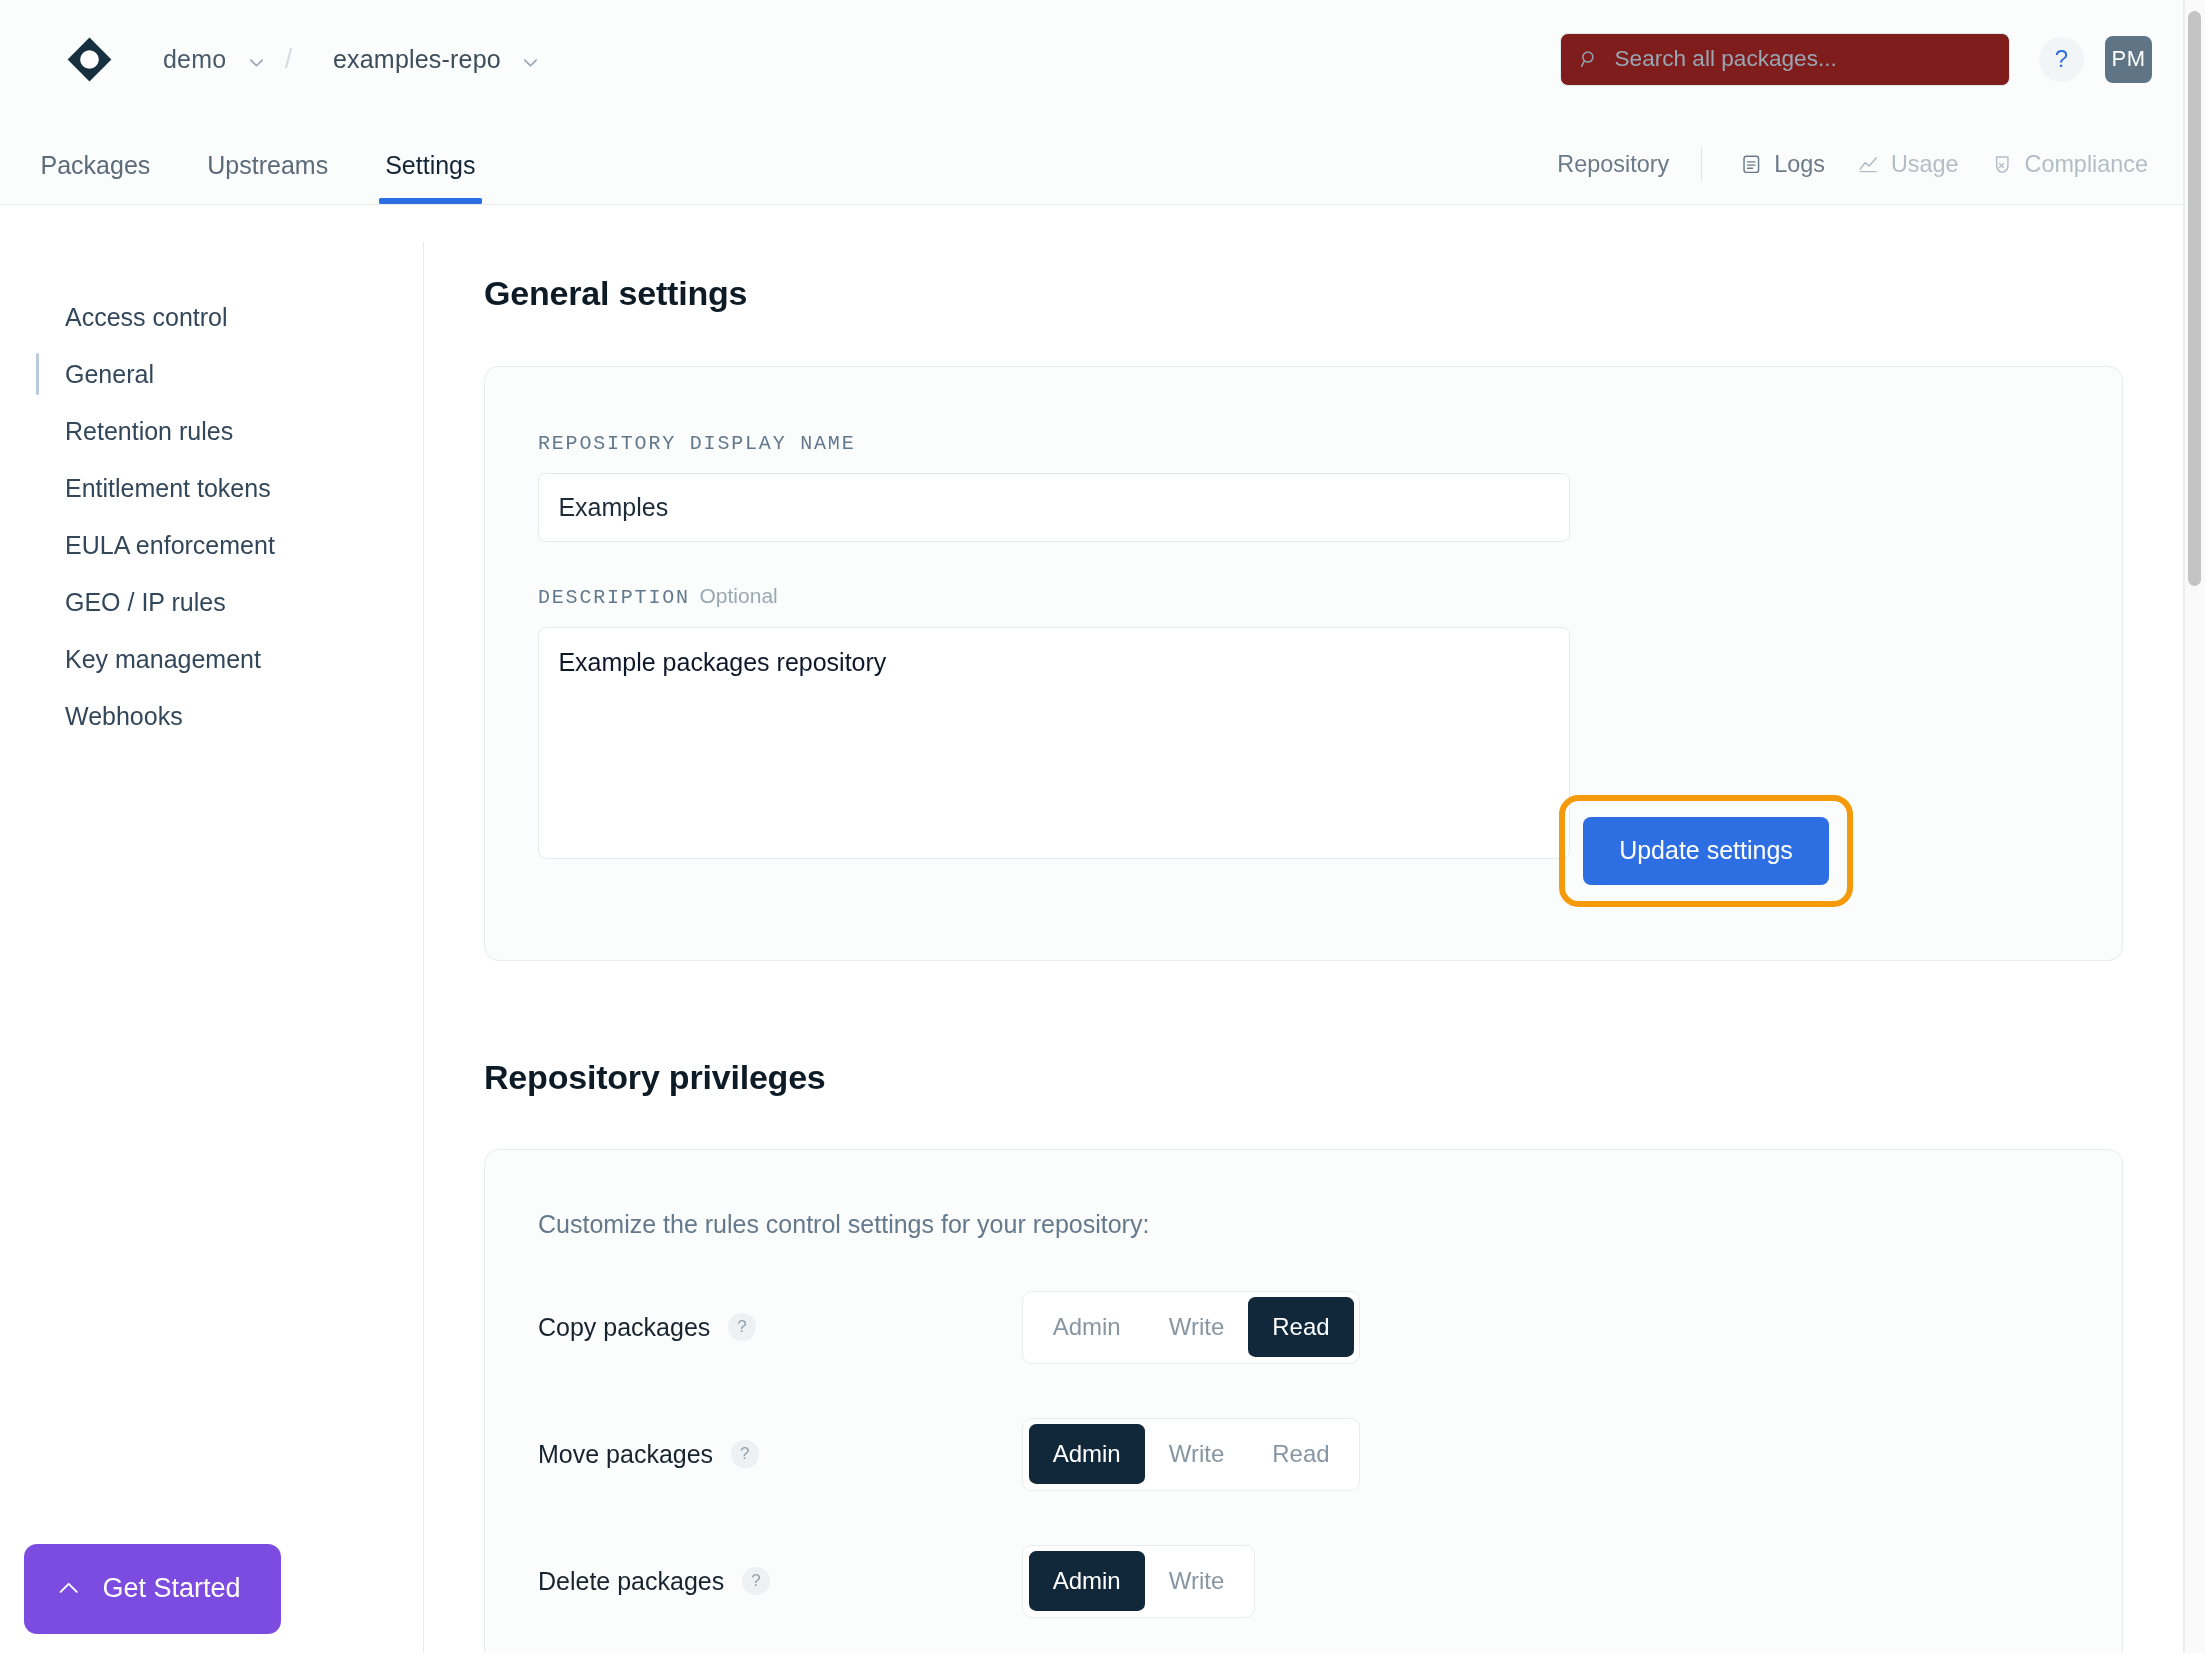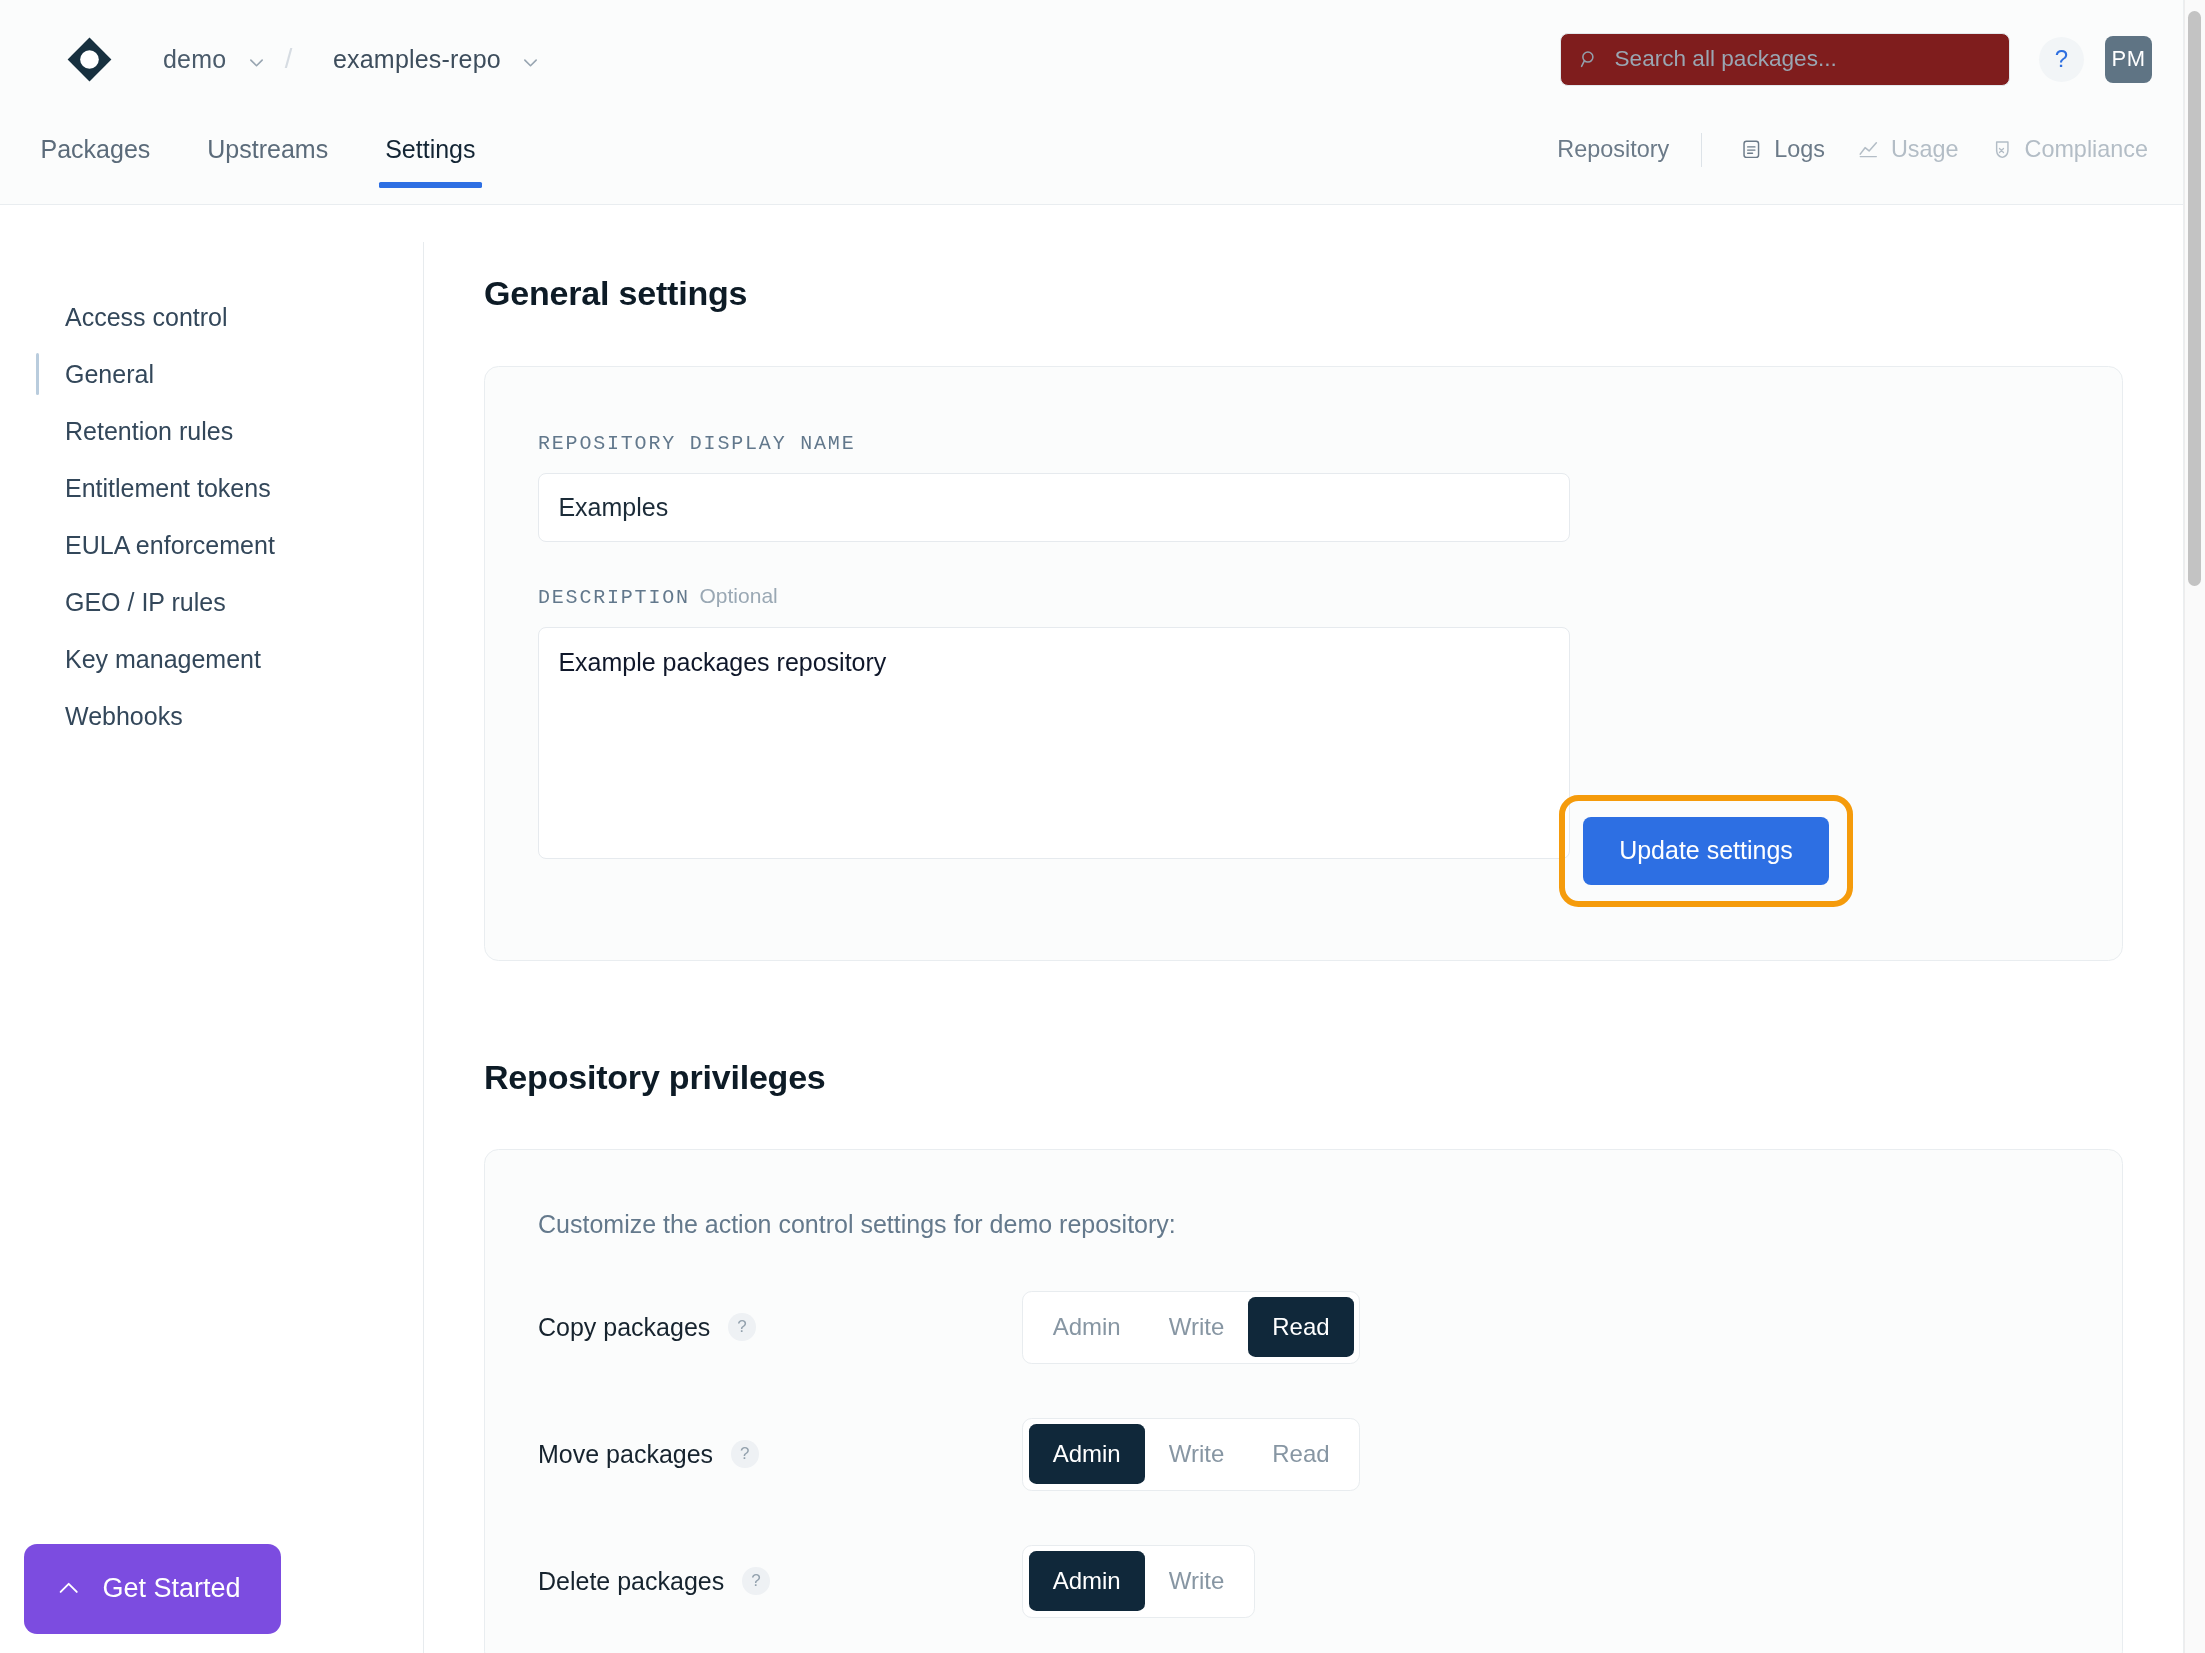--- a/index.html
+++ b/index.html
@@ -65,21 +65,21 @@
     display: flex; align-items: center; justify-content: center;
     color: #ffffff; font-size: 22px; letter-spacing: 0.4px; cursor: pointer;
   }
 
   
   .navbar {
     position: absolute; top: 118px; left: 0;
     width: 2184px; height: 87px;
     background: #fbfcfc;
     border-bottom: 0.8px solid #e9edf0;
-    display: flex; align-items: center;
+    display: flex; align-items: flex-end;
   }
   .tabs { display: flex; margin-left: 34px; }
   .tab {
     font-size: 25px; color: #5b6b7a; padding: 0 6.5px 24px 6.5px;
     margin-right: 44px; position: relative; cursor: pointer;
   }
   .tab.active { color: #132534; }
   .tab.active::after {
     content: ""; position: absolute; left: 0; right: 0; bottom: 0;
     height: 5.7px; background: #2d6fe3; border-radius: 1.6px;
@@ -329,21 +329,21 @@
     <textarea class="text-area" style="">Example packages repository</textarea>
 
     <div class="hilite-ring">
       <button class="btn-primary">Update settings</button>
     </div>
   </div>
 
   <div class="section-title section-title-2">Repository privileges</div>
 
   <div class="card2">
-    <div class="card2-sub">Customize the action control settings for demo repository:</div>
+    <div class="card2-sub">Customize the rules control settings for your repository:</div>
 
     <div class="priv-row">
       <div class="priv-label-wrap">
         <span class="priv-label">Copy packages</span>
         <span class="q-badge">?</span>
       </div>
       <div class="seg">
         <div class="seg-opt">Admin</div>
         <div class="seg-opt">Write</div>
         <div class="seg-opt sel">Read</div>

